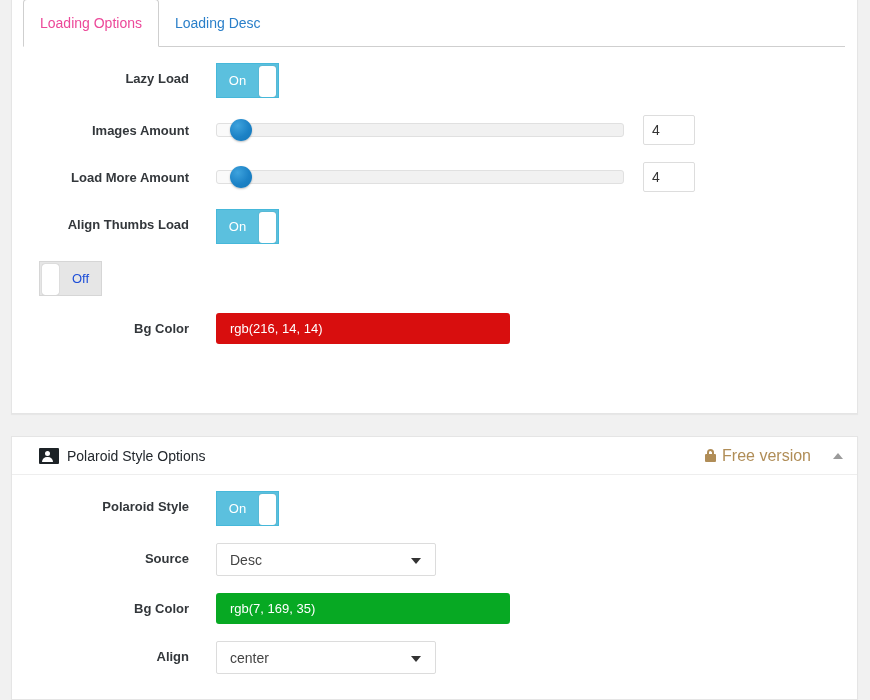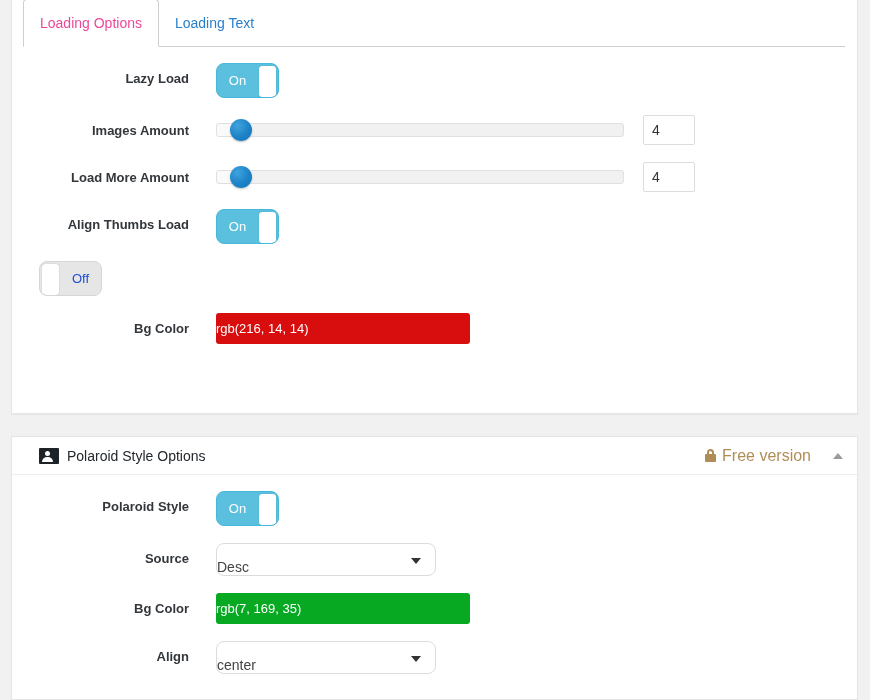--- a/index.html
+++ b/index.html
@@ -105,21 +105,21 @@
     padding-left: 27px;
     display: flex;
     align-items: center;
   }
 
   
   .toggle {
     position: relative;
     width: 63px;
     height: 35px;
-    border-radius: 8px;
+    border-radius: 0;
     box-sizing: border-box;
     cursor: pointer;
     border: 1px solid transparent;
     overflow: hidden;
   }
   .toggle .tlabel {
     position: absolute;
     top: 0;
     height: 100%;
     display: flex;
@@ -198,42 +198,44 @@
     box-sizing: border-box;
     font-family: "Liberation Sans", sans-serif;
     font-size: 14px;
     color: #333;
     padding: 0 8px;
     border-radius: 2px;
   }
 
   
   .colorbar {
-    width: 254px;
+    width: 294px;
     height: 31px;
     border-radius: 3px;
     display: flex;
     align-items: center;
+    padding-left: 14px;
     box-sizing: border-box;
     color: #ffffff;
     font-size: 13px;
     cursor: pointer;
   }
 
   
   .select {
     position: relative;
     width: 220px;
     height: 33px;
     background: #ffffff;
     border: 1px solid #dcdcdc;
-    border-radius: 8px;
-    box-sizing: border-box;
-    display: flex;
-    align-items: flex-end;
+    border-radius: 2px;
+    box-sizing: border-box;
+    display: flex;
+    align-items: center;
+    padding-left: 13px;
     font-size: 14px;
     color: #444;
     cursor: pointer;
   }
   .select .caret {
     position: absolute;
     right: 14px;
     top: 50%;
     margin-top: -2px;
     width: 0; height: 0;
@@ -328,21 +330,21 @@
 <body>
 
 <div class="screen">
 
   <div class="panel" id="panel-loading">
 
     <div class="tabbar">
       <div class="tab active">
         <span>Loading Options</span>
       </div><div class="tab link">
-        <span>Loading Text</span>
+        <span>Loading Desc</span>
       </div>
       <div class="tab-underline"></div>
     </div>
 
     <div class="form">
 
       <div class="row">
         <div class="label">Lazy Load</div>
         <div class="control">
           <div class="toggle on">

